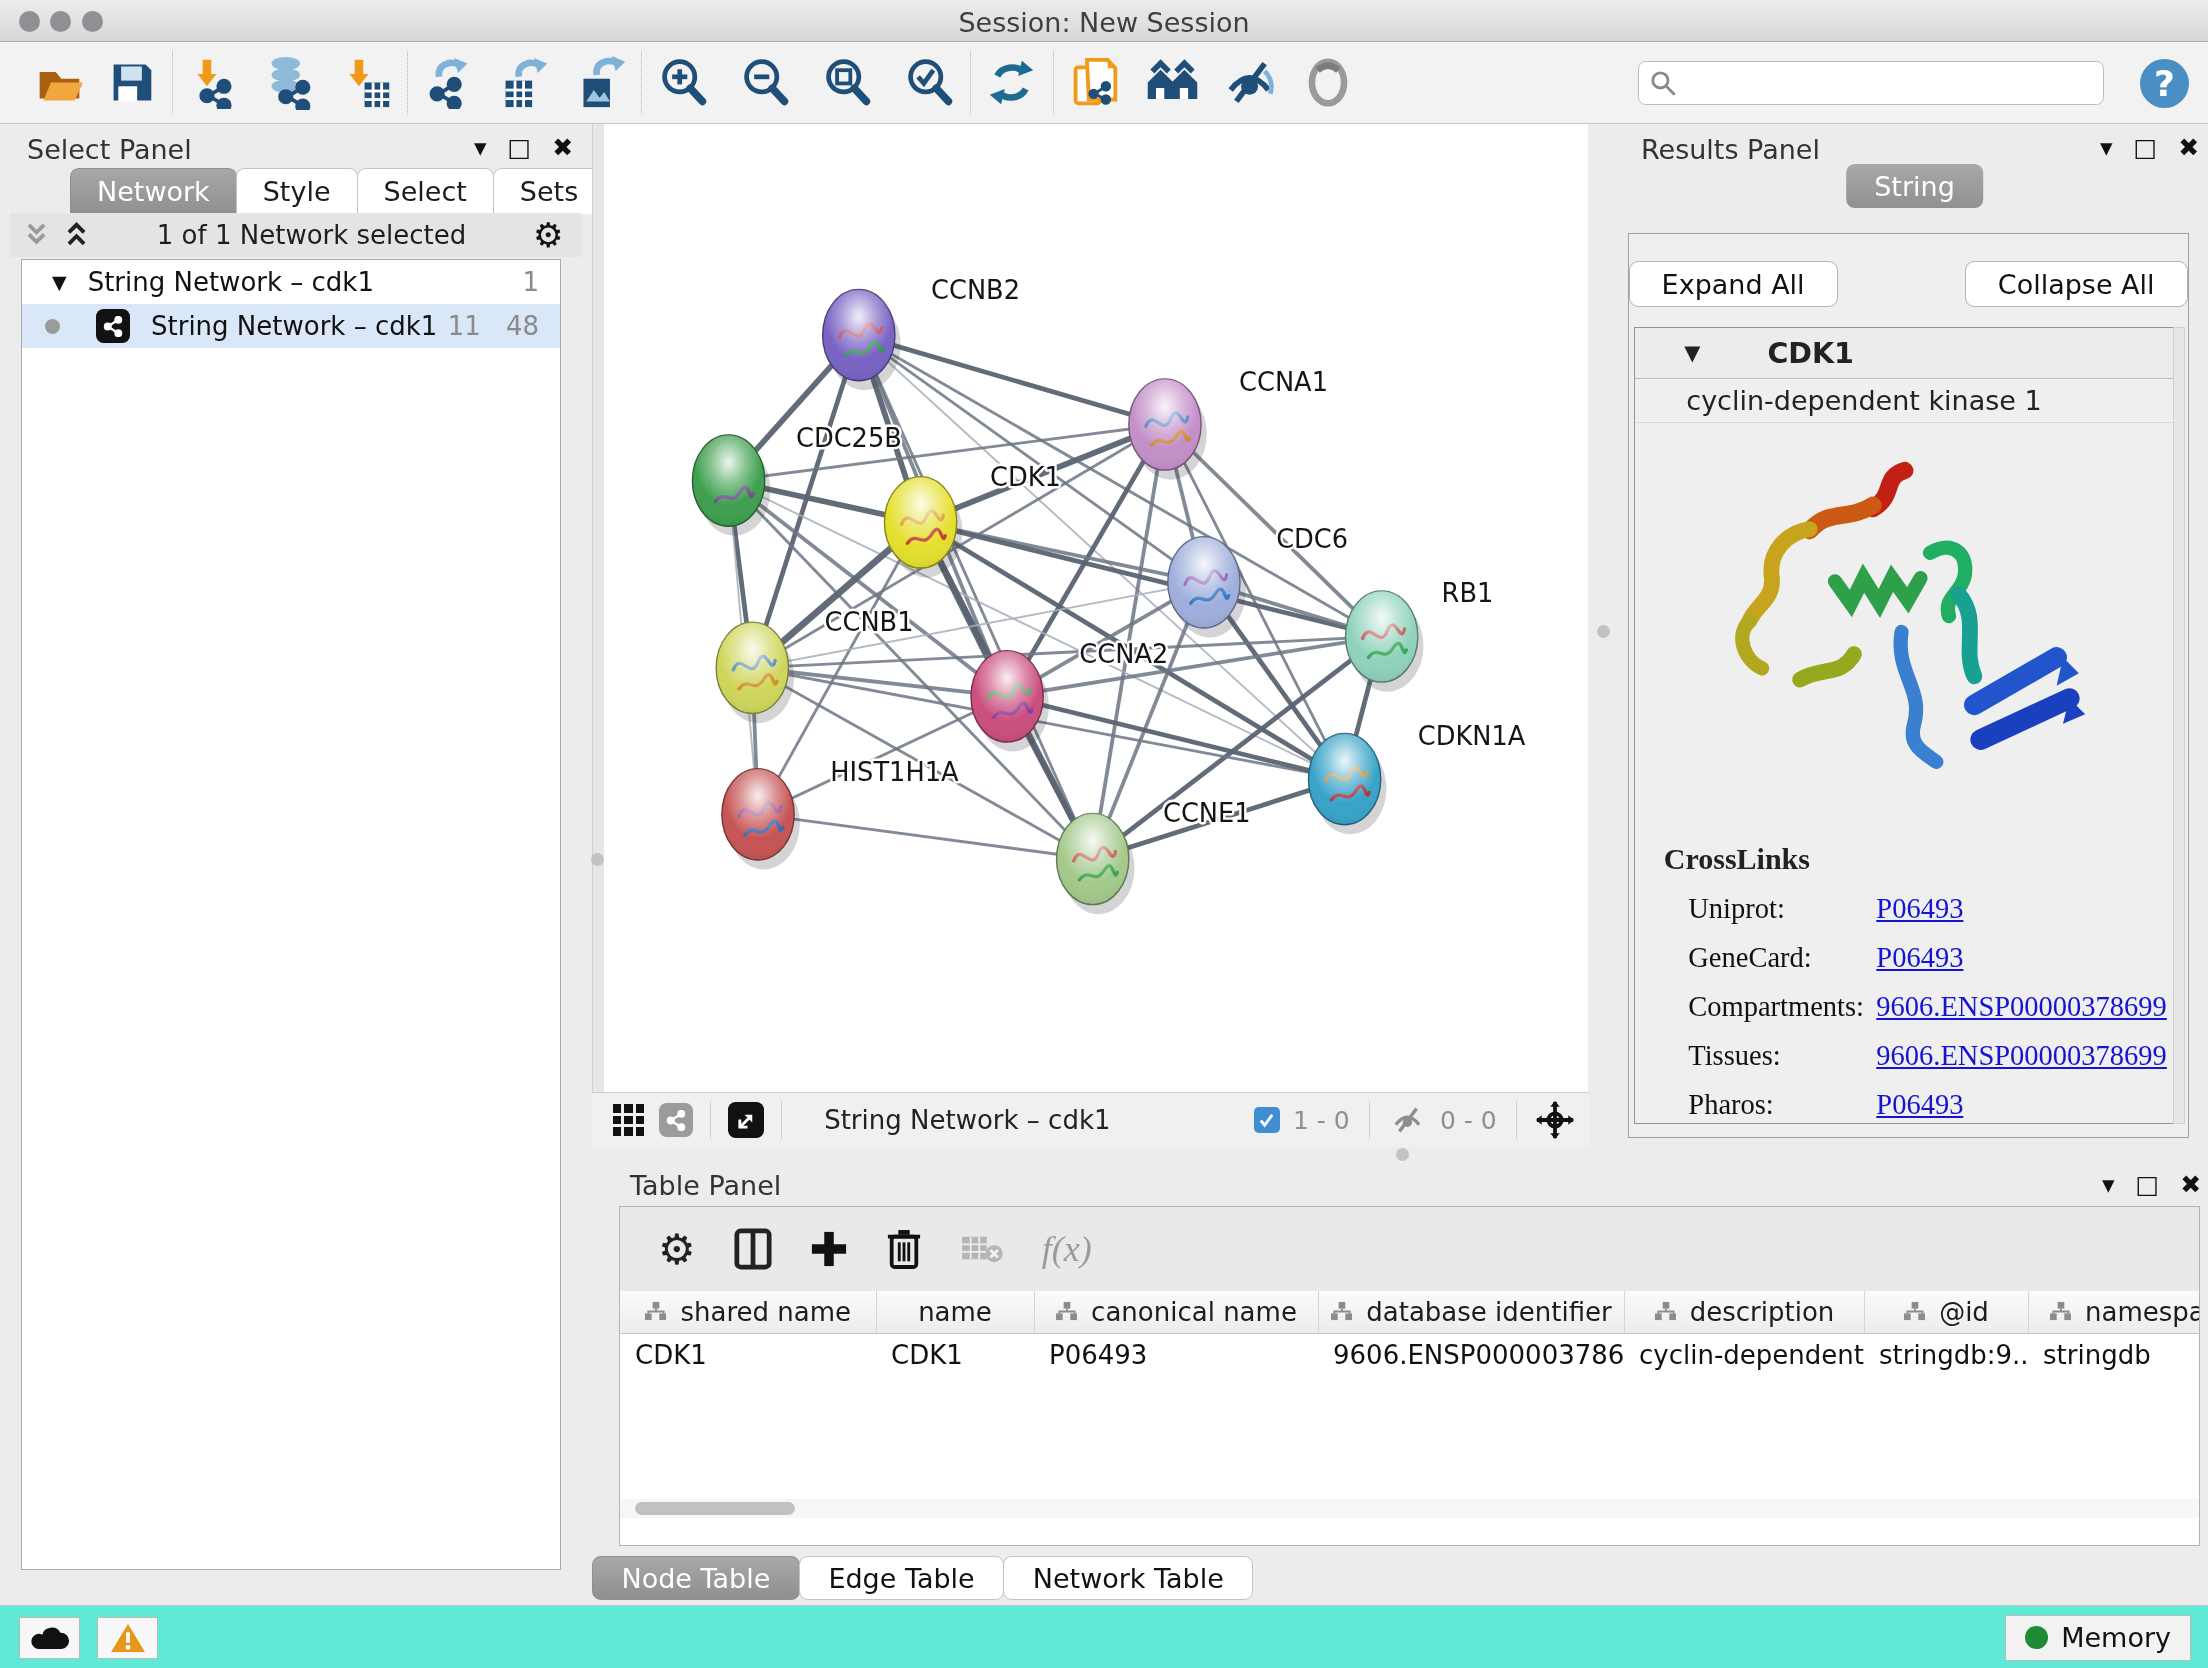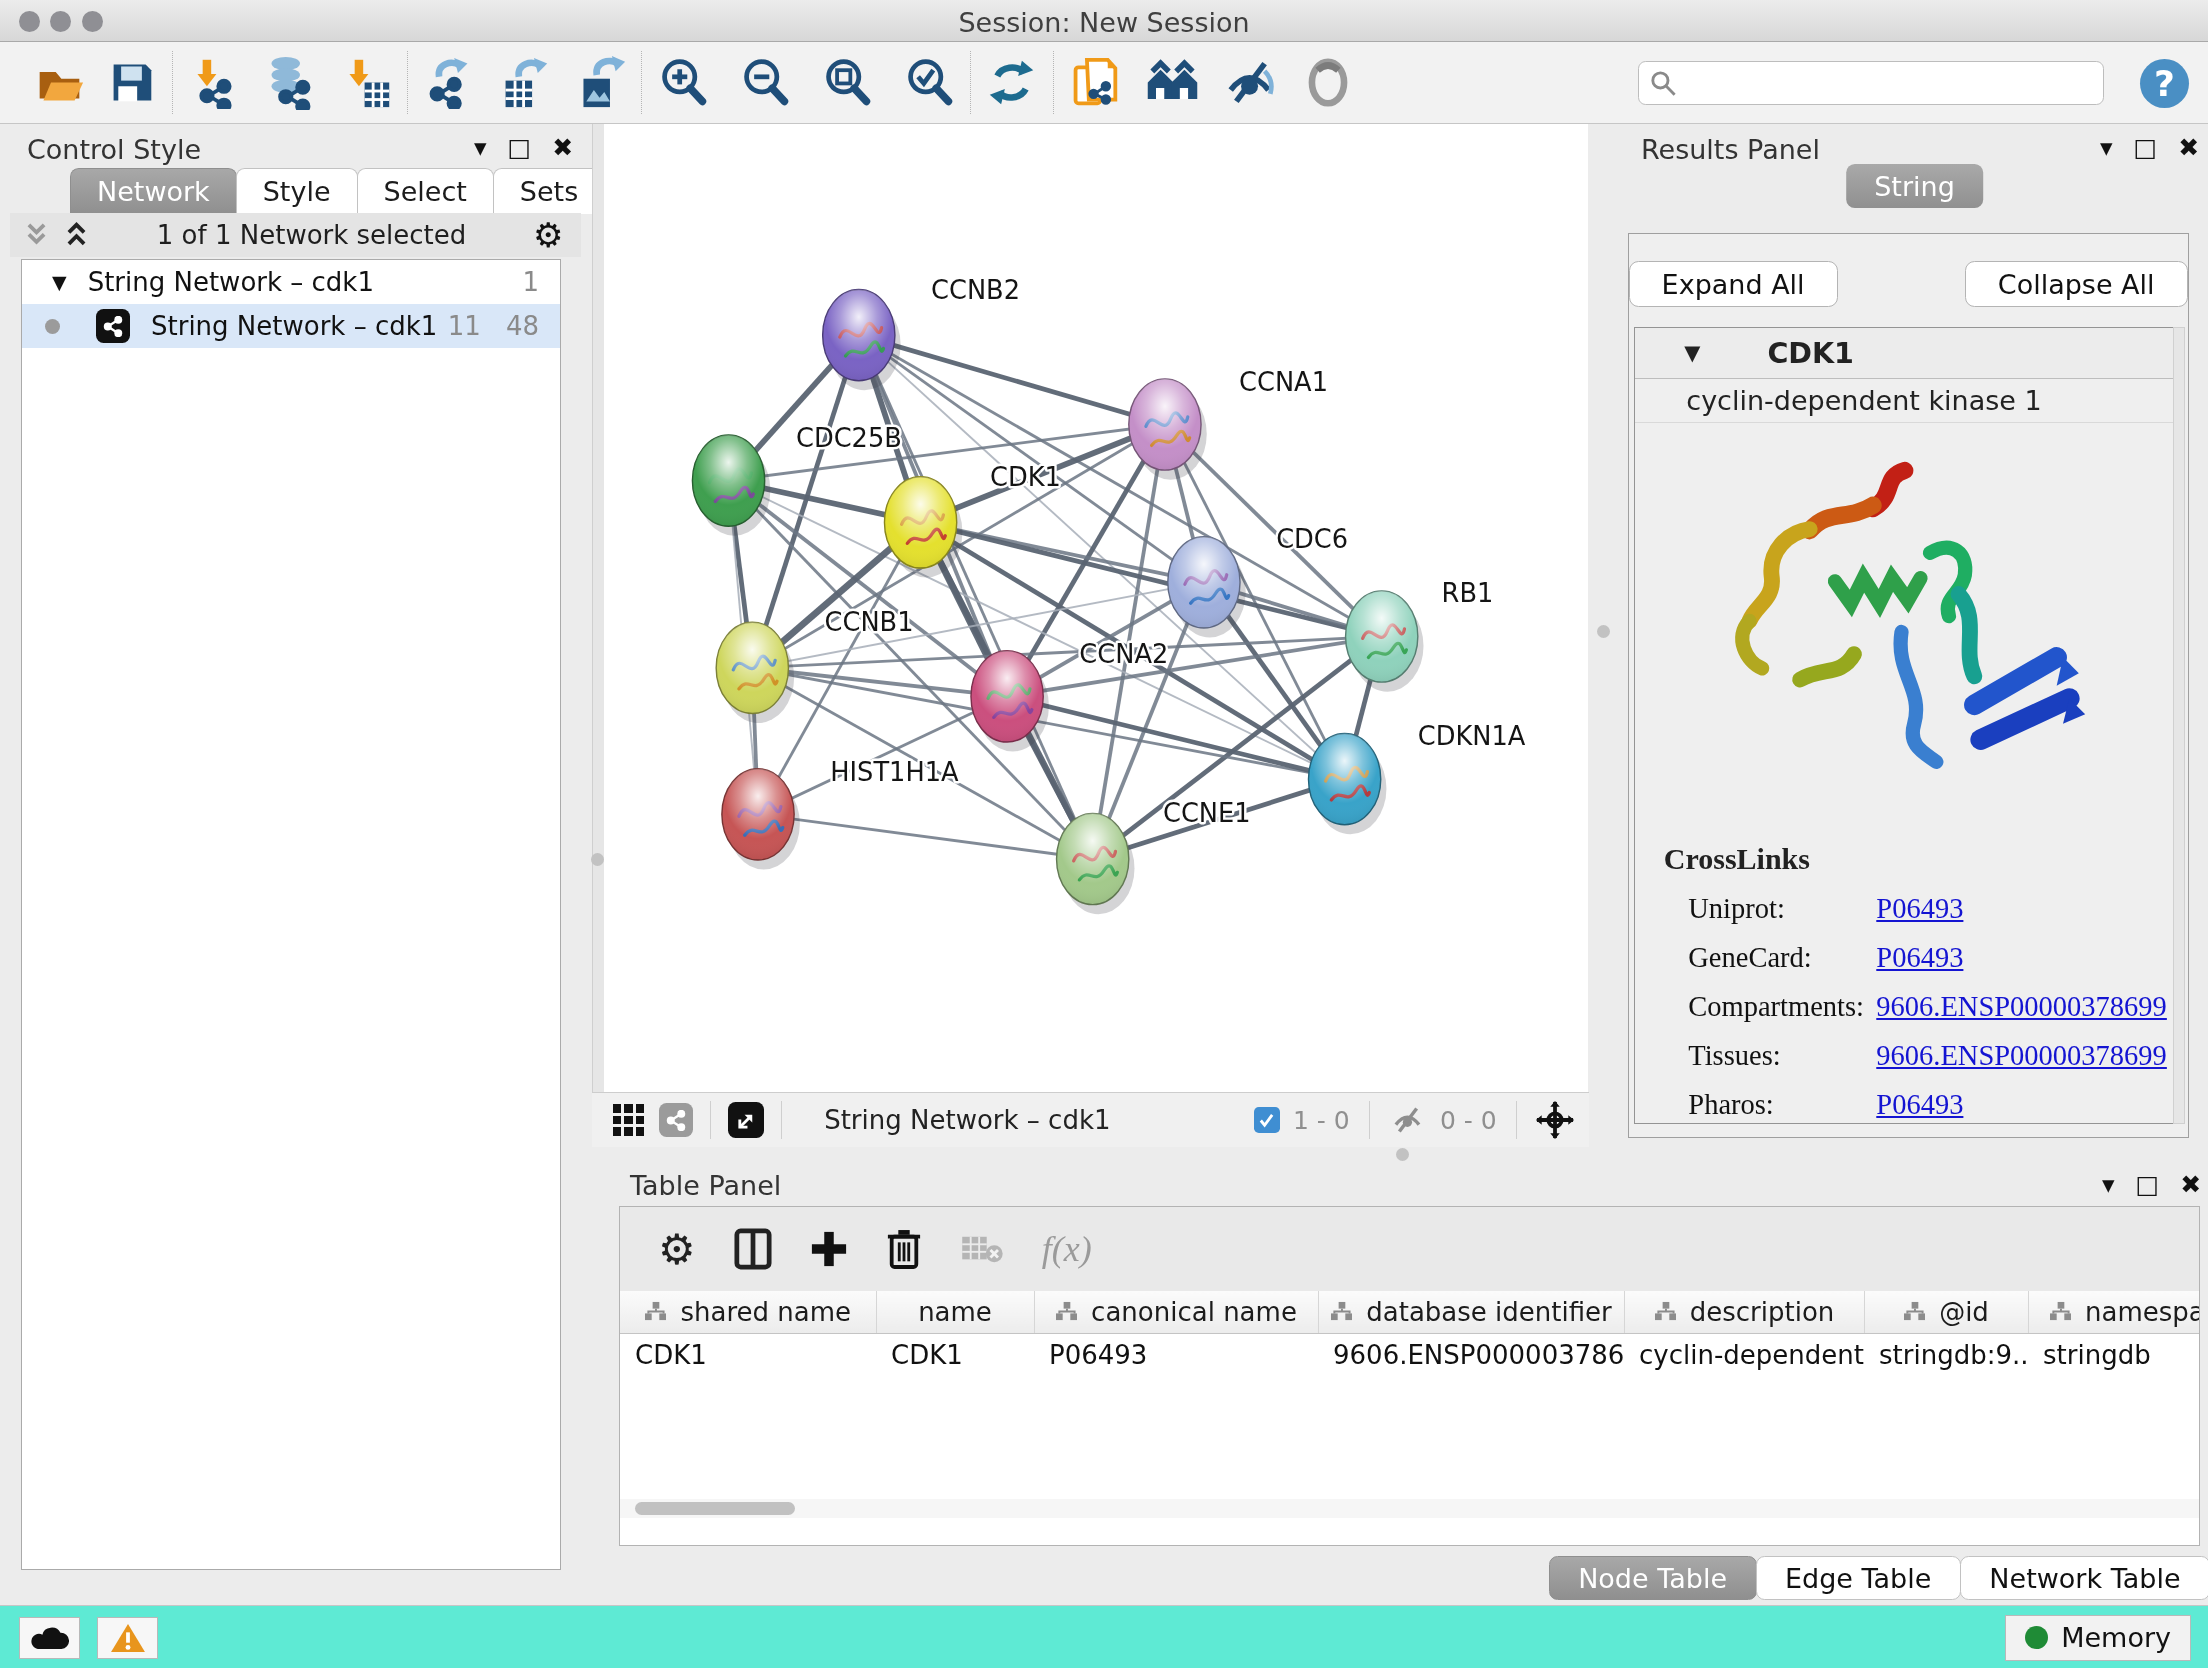--- a/index.html
+++ b/index.html
@@ -107,21 +107,21 @@
   .tp-toolbar { height:84px; background:#e9e9e9; display:flex; align-items:center; gap:38px; padding-left:38px; }
   .tp-toolbar .dim { opacity:.45; }
   .fx { font-family:"Liberation Serif","DejaVu Serif",serif; font-style:italic; font-size:36px; color:#9a9a9a; }
   table.grid { border-collapse:collapse; table-layout:fixed; width:1636px; }
   table.grid th { height:42px; background:linear-gradient(#fbfbfb,#ececec); border-bottom:1px solid #c4c4c4;
     border-right:1px solid #d6d6d6; font-weight:normal; font-size:26px; color:#1c1c1c; }
   .th-inner { display:flex; align-items:center; justify-content:center; gap:13px; }
   table.grid td { height:44px; font-size:26px; padding-left:15px; white-space:nowrap; overflow:hidden; color:#111; }
   .hscroll { position:absolute; left:0; bottom:27px; width:100%; height:19px; background:#f6f6f6; }
   .hthumb { position:absolute; left:15px; top:2.9px; width:160px; height:13.3px; border-radius:6.7px; background:#c1c1c1; }
-  .table-tabs { position:absolute; left:0; top:394px; width:100%; display:flex; justify-content:flex-end; }
+  .table-tabs { position:absolute; left:0; top:394px; width:100%; display:flex; justify-content:flex-start; }
   .ttab { height:44px; padding:0 28.5px; display:flex; align-items:center; background:#fff; border:1px solid #c2c2c2;
     border-radius:8.6px; margin-right:-1px; font-size:27px; color:#111; }
   .ttab.sel { background:linear-gradient(#a8a8a8,#8f8f8f); color:#fff; border-color:#8f8f8f; }
 
   
   .statusbar { position:absolute; left:0; top:1605px; width:2208px; height:63px; background:#5eead4; border-top:1px solid #c6c6c6; }
   .sb-btn { position:absolute; top:10.5px; width:61px; height:42px; background:#f7f7f7; border:1.9px solid #b9b9b9;
     display:flex; align-items:center; justify-content:center; }
   .memory { position:absolute; right:17px; top:8.6px; height:46px; padding:0 19px; background:#f2f2f2;
     border:1.9px solid #b9b9b9; display:flex; align-items:center; gap:13.3px; font-size:27px; color:#111; }
@@ -320,21 +320,21 @@
         <line x1="18" y1="18" x2="27" y2="27" stroke="#8a8a8a" stroke-width="3"></line>
       </svg>
       <input placeholder="" style="">
     </div>
     <div class="helpbtn">
         <span>?</span>
       </div>
   </div>
 
   <div class="control-panel">
-    <div class="panel-head cp-title">Control Style</div>
+    <div class="panel-head cp-title">Select Panel</div>
     <div class="ph-icons cp-icons">
       <span>▾</span>
       <span>□</span>
       <span style="font-weight:bold">✖</span>
     </div>
     <div class="tabs">
       <div class="tab sel">Network</div>
       <div class="tab">Style</div>
       <div class="tab">Select</div>
       <div class="tab">Sets</div>

